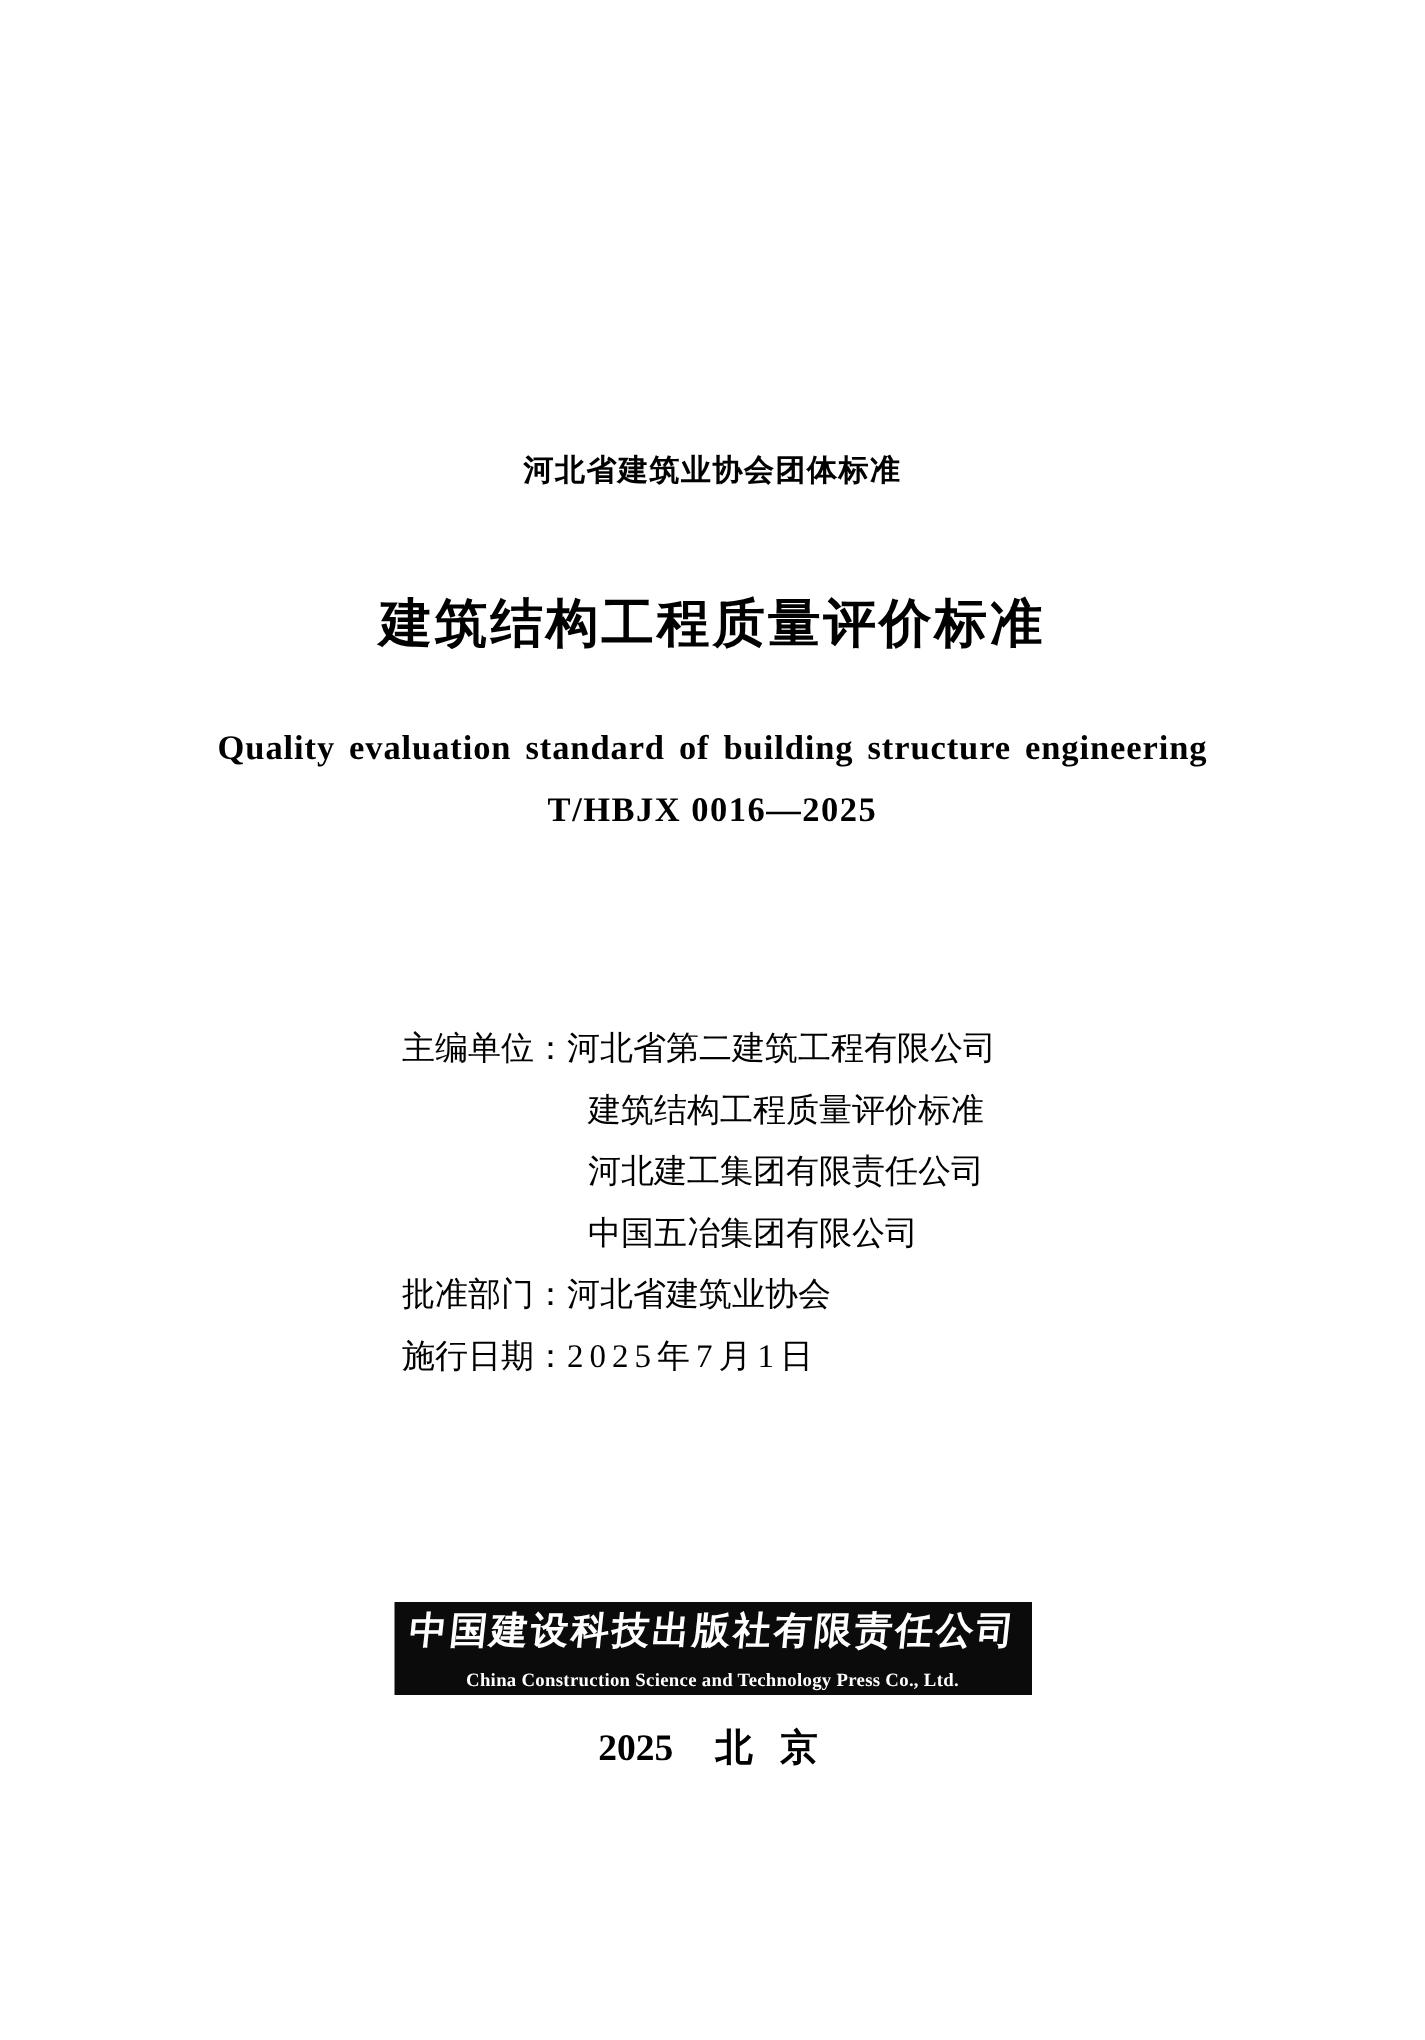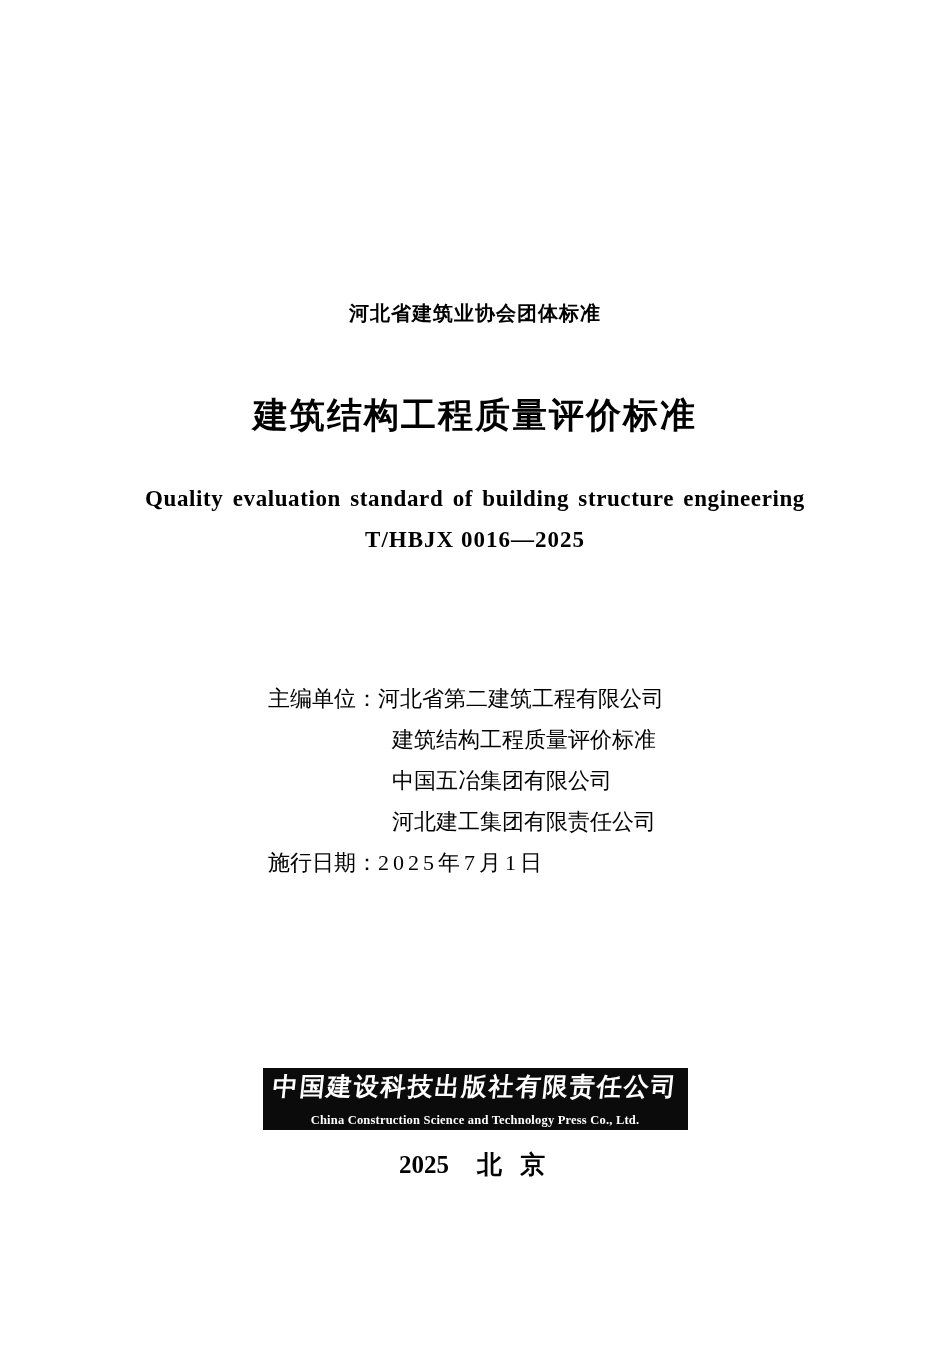--- a/index.html
+++ b/index.html
@@ -164,27 +164,30 @@
 
     <div class="info-row">
       <span class="info-label">主编单位：</span><span class="info-value">河北省第二建筑工程有限公司</span>
     </div>
 
     <div class="info-row indented">
       <span class="info-value">建筑结构工程质量评价标准</span>
     </div>
 
     <div class="info-row indented">
+      <span class="info-value">河北建工集团有限责任公司</span>
+    </div>
+
+    <div class="info-row indented">
       <span class="info-value">中国五冶集团有限公司</span>
     </div>
 
-    <div class="info-row indented">
-      <span class="info-value">河北建工集团有限责任公司</span>
-    </div>
-
+    <div class="info-row">
+      <span class="info-label">批准部门：</span><span class="info-value">河北省建筑业协会</span>
+    </div>
 
     <div class="info-row spaced">
       <span class="info-label">施行日期：</span><span class="info-value">2025年7月1日</span>
     </div>
 
   </div>
 
   <div class="publisher">
     <span class="logo-box">
       <span class="logo-cn">中国建设科技出版社有限责任公司</span>

